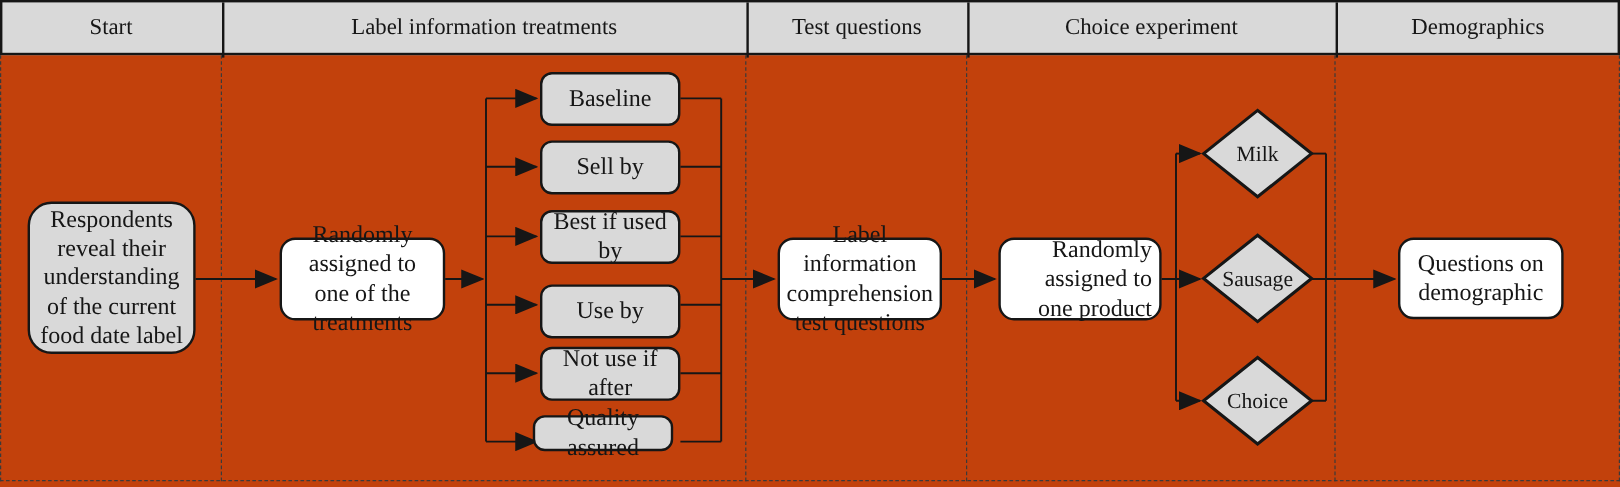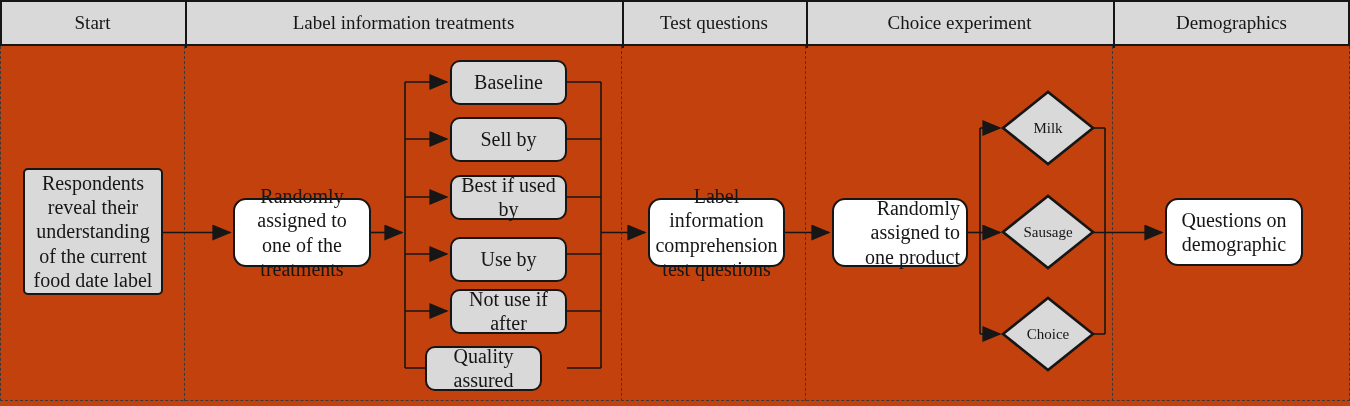--- a/index.html
+++ b/index.html
@@ -46,27 +46,27 @@
     position:absolute;
     box-sizing:border-box;
     display:flex;align-items:center;justify-content:center;
     text-align:center;
     font-size:20px;line-height:1.22;
     border:2.4px solid #161616;
     background:#ffffff;
     padding:2px 6px;
   }
   .node.gray{background:#d9d9d9;}
-  .node.start{border-radius:5px;border-width:2.6px;}
+  .node.start{border-radius:20px;border-width:2.6px;}
   .node.process{border-radius:13px;}
   .node.treatment{border-radius:10px;border-width:2px;}
   .diamond-label{
     position:absolute;
     display:flex;align-items:center;justify-content:center;
-    text-align:center;font-size:15px;
+    text-align:center;font-size:18px;
   }
 </style>
 </head>
 <body>
 
 <div class="canvas">
 
   <div class="header">
     <div class="header-divider" style="left:182.5px"></div>
     <div class="header-divider" style="left:619.5px"></div>
@@ -161,21 +161,21 @@
   </div>
   <div class="node gray treatment" style="left:450px;top:174.5px;width:117px;height:45px;">
     <span>Best if used by</span>
   </div>
   <div class="node gray treatment" style="left:450px;top:237px;width:117px;height:45px;">
     <span>Use by</span>
   </div>
   <div class="node gray treatment" style="left:450px;top:288.5px;width:117px;height:45px;">
     <span>Not use if after</span>
   </div>
-  <div class="node gray treatment" style="left:425px;top:345.5px;width:117px;height:45px;">
+  <div class="node gray treatment" style="left:444px;top:345.5px;width:117px;height:30px;">
     <span>Quality assured</span>
   </div>
 
   <div class="node process" style="left:648px;top:198px;width:137px;height:69px;">
     <span>Label information comprehension test questions</span>
   </div>
 
   <div class="node process" style="left:832px;top:198px;width:136px;height:69px;text-align:right;">
     <span>Randomly assigned to one product</span>
   </div>

